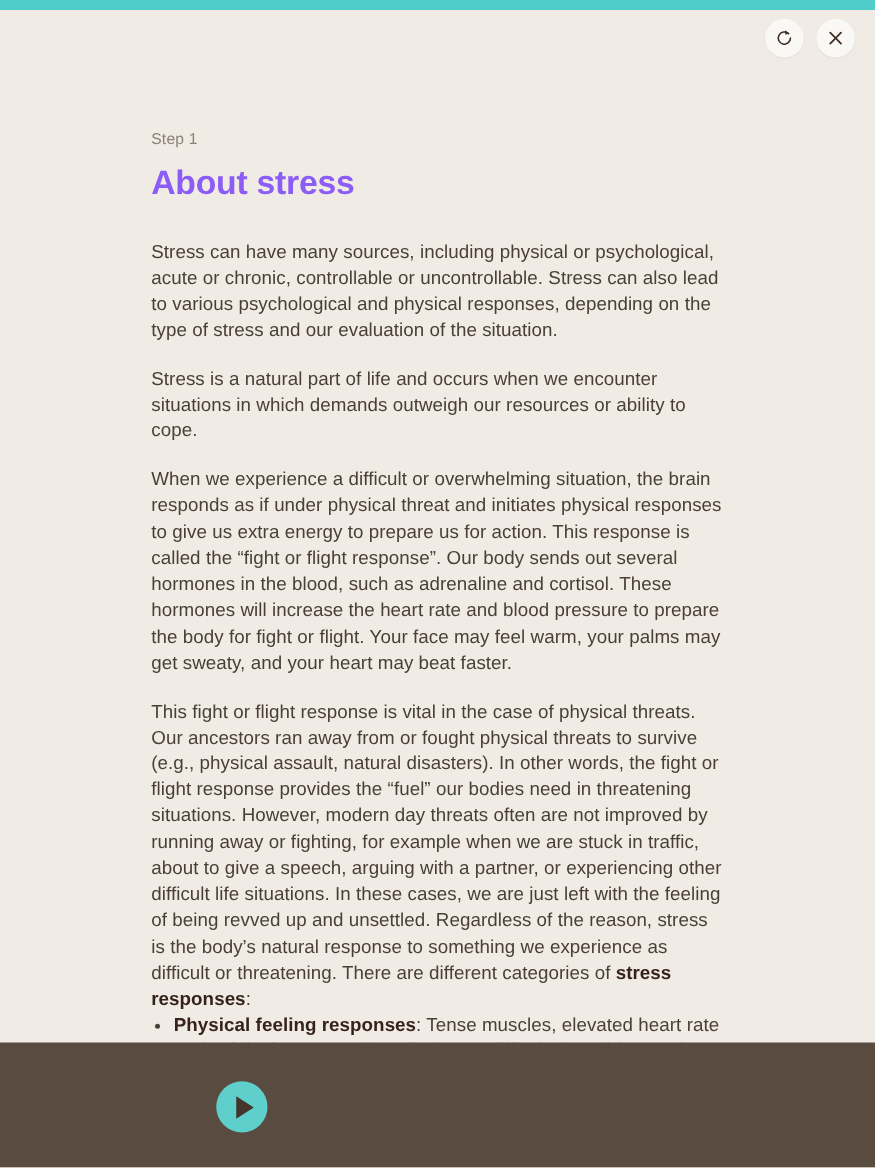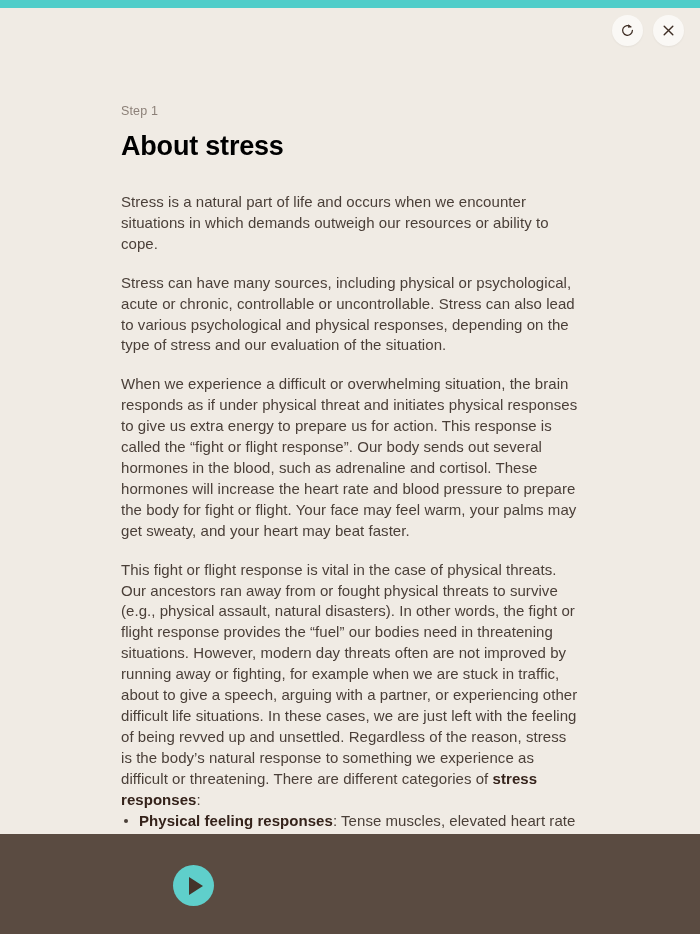--- a/index.html
+++ b/index.html
@@ -75,21 +75,21 @@
     font-size: 12.5px;
     color: #8C8078;
     letter-spacing: 0.15px;
     margin: 0 0 12px 0;
     line-height: 1.2;
   }
 
   .page-title {
     font-size: 27px;
     font-weight: bold;
-    color: #000000;
+    color: #8b5cf6;
     margin: 0 0 30px 0;
     line-height: 1.15;
     letter-spacing: -0.2px;
   }
 
   .para {
     font-size: 15px;
     line-height: 20.9px;
     color: #4A3F38;
     margin: 0 0 18px 0;
@@ -195,22 +195,22 @@
     </button>
   </div>
 
   <div class="content">
     <div class="content-inner">
 
       <div class="step-label">Step 1</div>
 
       <h1 class="page-title">About stress</h1>
 
+      <p class="para">Stress can have many sources, including physical or psychological, acute or chronic, controllable or uncontrollable. Stress can also lead to various psychological and physical responses, depending on the type of stress and our evaluation of the situation.</p>
       <p class="para">Stress is a natural part of life and occurs when we encounter situations in which demands outweigh our resources or ability to cope.</p>
-      <p class="para">Stress can have many sources, including physical or psychological, acute or chronic, controllable or uncontrollable. Stress can also lead to various psychological and physical responses, depending on the type of stress and our evaluation of the situation.</p>
       <p class="para">When we experience a difficult or overwhelming situation, the brain responds as if under physical threat and initiates physical responses to give us extra energy to prepare us for action. This response is called the “fight or flight response”. Our body sends out several hormones in the blood, such as adrenaline and cortisol. These hormones will increase the heart rate and blood pressure to prepare the body for fight or flight. Your face may feel warm, your palms may get sweaty, and your heart may beat faster.</p>
 
       <p class="para"><span>This fight or flight response is vital in the case of physical threats. Our ancestors ran away from or fought physical threats to survive (e.g., physical assault, natural disasters). In other words, the fight or flight response provides the “fuel” our bodies need in threatening situations. However, modern day threats often are not improved by running away or fighting, for example when we are stuck in traffic, about to give a speech, arguing with a partner, or experiencing other difficult life situations. In these cases, we are just left with the feeling of being revved up and unsettled. Regardless of the reason, stress is the body’s natural response to something we experience as difficult or threatening. There are different categories of </span><b>stress responses</b><span>:</span></p>
 
       <ul class="bullet-list">
         <li class="bullet"><b>Physical feeling responses</b><span>: Tense muscles, elevated heart rate and palpitations, sweating, dizziness, difficulty breathing, and</span></li>
       </ul>
 
     </div>
   </div>

